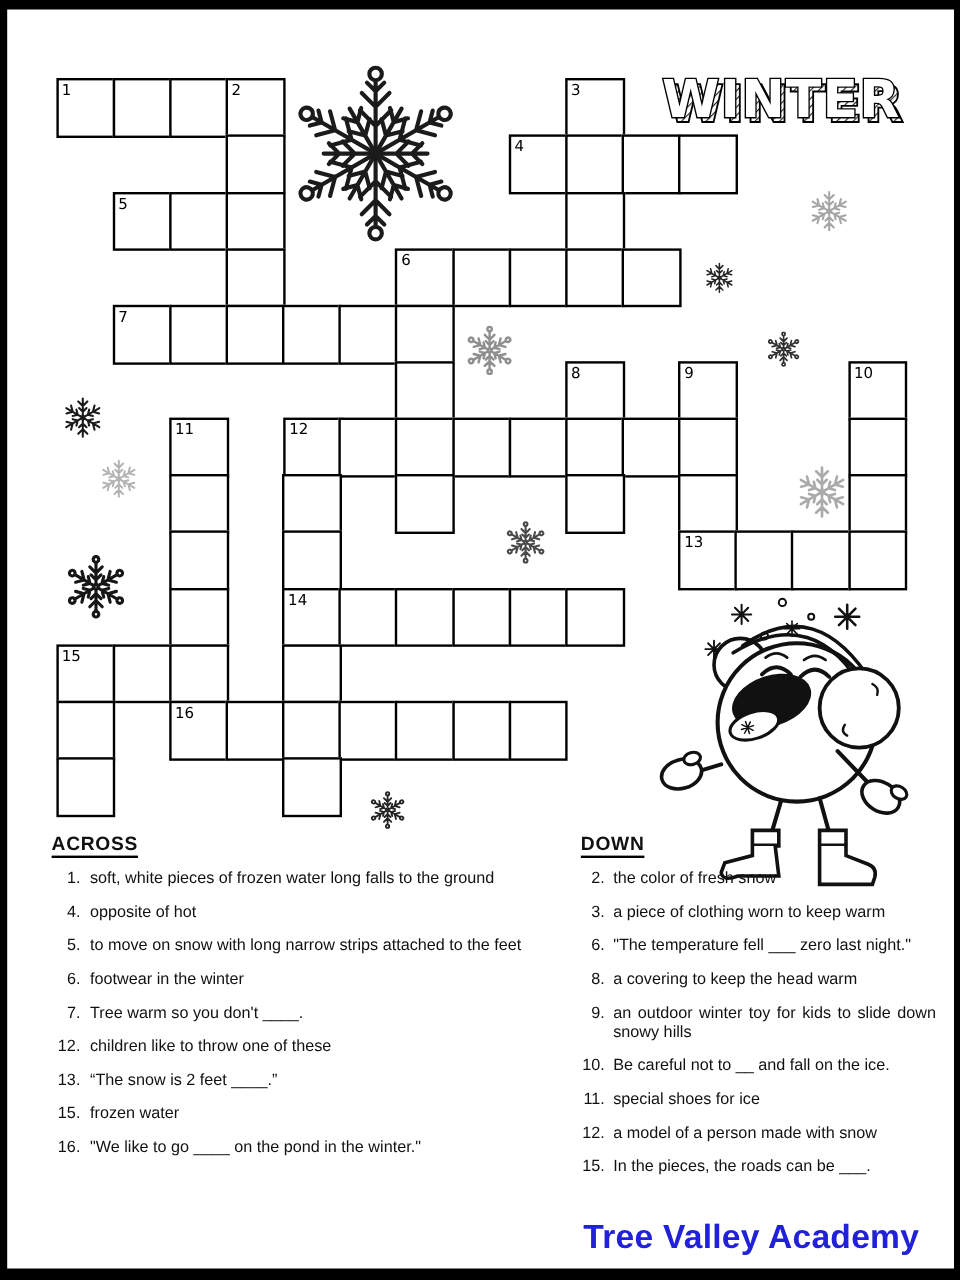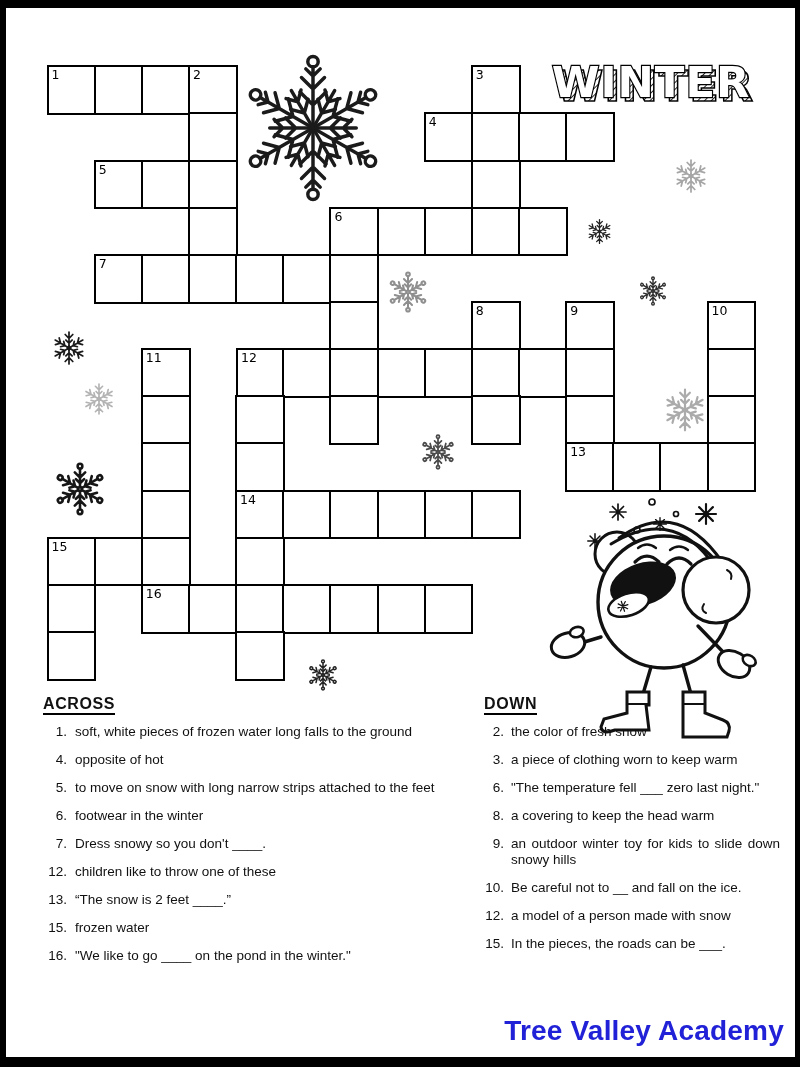--- a/index.html
+++ b/index.html
@@ -336,21 +336,21 @@
       <div class="clue">
         <span class="cluenum">5.</span>
         <span class="cluetext">to move on snow with long narrow strips attached to the feet</span>
       </div>
       <div class="clue">
         <span class="cluenum">6.</span>
         <span class="cluetext">footwear in the winter</span>
       </div>
       <div class="clue">
         <span class="cluenum">7.</span>
-        <span class="cluetext">Dress snowy so you don't ____.</span>
+        <span class="cluetext">Tree warm so you don't ____.</span>
       </div>
       <div class="clue">
         <span class="cluenum">12.</span>
         <span class="cluetext">children like to throw one of these</span>
       </div>
       <div class="clue">
         <span class="cluenum">13.</span>
         <span class="cluetext">“The snow is 2 feet ____.”</span>
       </div>
       <div class="clue">
@@ -385,23 +385,27 @@
       </div>
       <div class="clue justify">
         <span class="cluenum">9.</span>
         <span class="cluetext">an outdoor winter toy for kids to slide down snowy hills</span>
       </div>
       <div class="clue">
         <span class="cluenum">10.</span>
         <span class="cluetext">Be careful not to __ and fall on the ice.</span>
       </div>
       <div class="clue">
+        <span class="cluenum">11.</span>
+        <span class="cluetext">special shoes for ice</span>
+      </div>
+      <div class="clue">
         <span class="cluenum">12.</span>
         <span class="cluetext">a model of a person made with snow</span>
       </div>
       <div class="clue">
         <span class="cluenum">15.</span>
         <span class="cluetext">In the pieces, the roads can be ___.</span>
       </div>
     </div>
 </div>
 
-<div class="footer" style="color: rgb(33, 33, 216); text-align: right;">Tree Valley Academy</div>
+<div class="footer" style="color: rgb(33, 33, 216);">Tree Valley Academy</div>
 
 </body></html>

